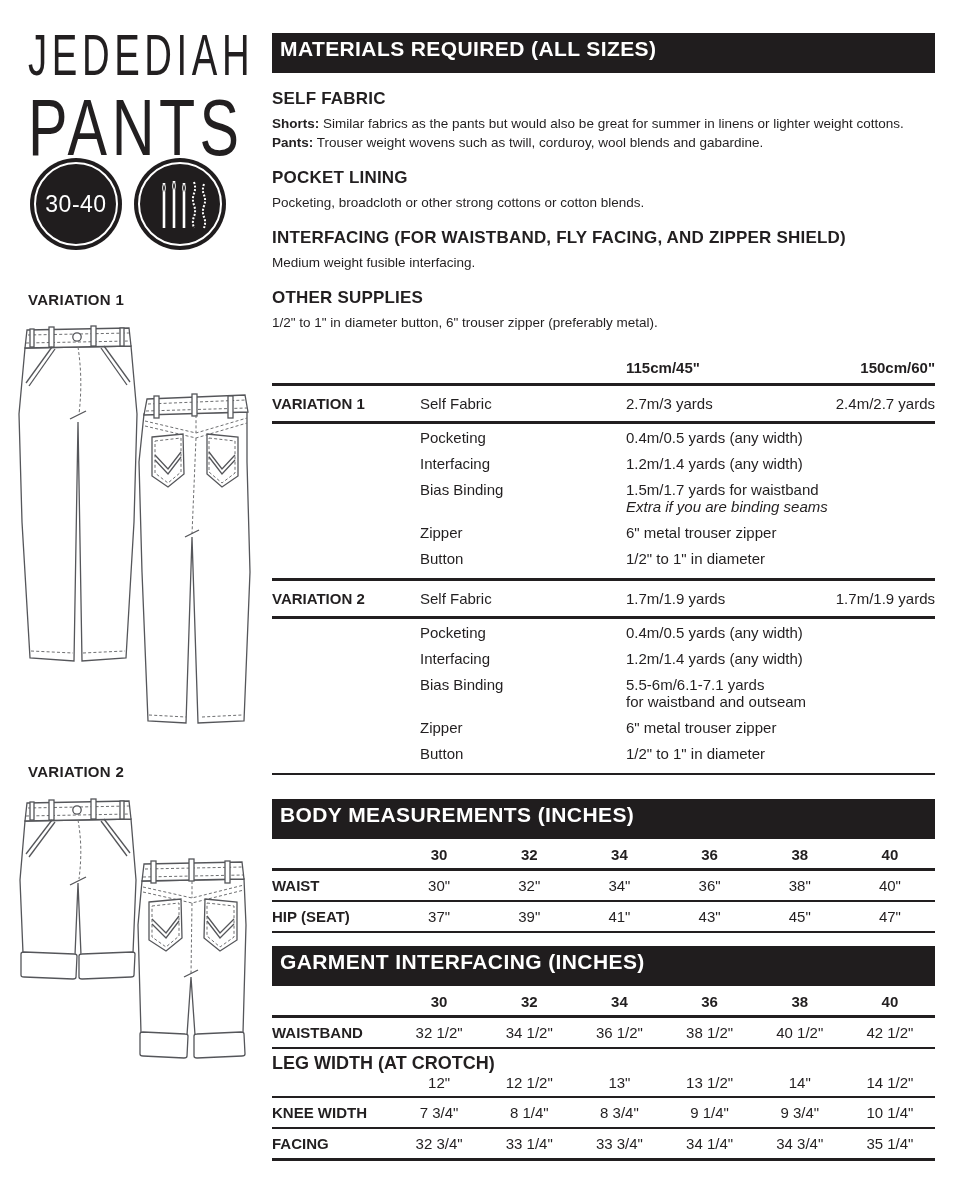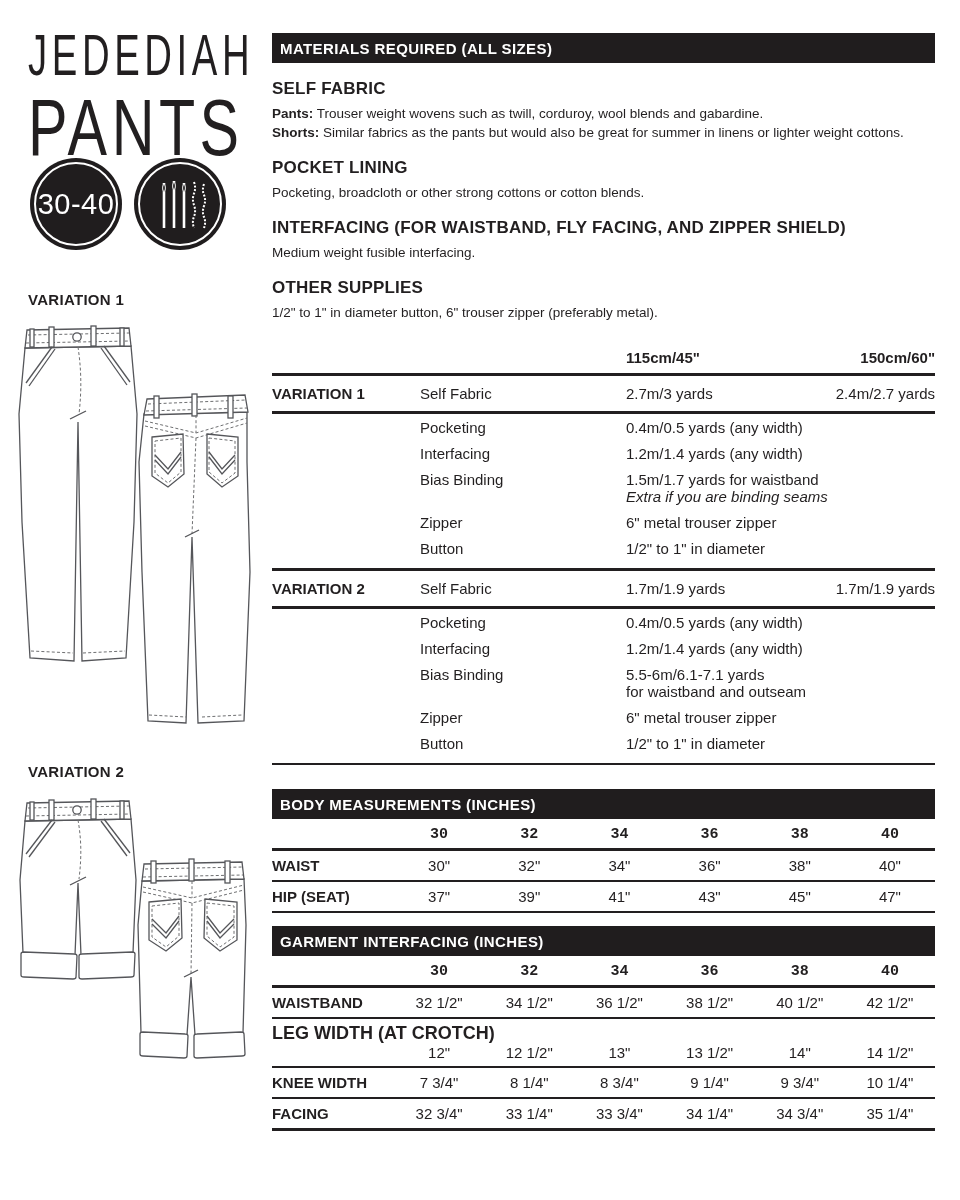--- a/index.html
+++ b/index.html
@@ -13,31 +13,31 @@
 
   
   .left-col{position:absolute;left:0;top:0;width:270px;height:1036px;}
   .title{position:absolute;left:28px;top:26px;width:240px;line-height:1;}
   .title .t1{display:block;font-size:58px;letter-spacing:7px;transform:scaleX(0.66);transform-origin:left top;white-space:nowrap;}
   .title .t2{display:block;font-size:79px;letter-spacing:6px;transform:scaleX(0.75);transform-origin:left top;margin-top:4px;white-space:nowrap;}
   .badge{position:absolute;top:158px;width:92px;height:92px;border-radius:50%;background:#201d1e;display:flex;align-items:center;justify-content:center;}
   .badge::before{content:"";position:absolute;inset:4px;border:2.5px solid #ffffff;border-radius:50%;}
   .badge-size{left:30px;}
   .badge-needles{left:134px;}
-  .badge-size span{color:#ffffff;font-size:29px;letter-spacing:0.5px;}
+  .badge-size span{color:#ffffff;font-size:23px;letter-spacing:0.5px;}
   .varlabel{position:absolute;left:28px;font-weight:bold;font-size:15px;letter-spacing:0.3px;}
   #varlabel1{top:291px;}
   #varlabel2{top:763px;}
   .sketch{position:absolute;left:15px;}
   #sketch-pants{top:322px;}
   #sketch-shorts{top:795px;}
 
   
   .right-col{position:absolute;left:272px;top:0;width:663px;}
-  .bar{background:#201d1e;color:#ffffff;font-weight:bold;font-size:15px;height:30px;line-height:31px;padding-left:8px;letter-spacing:0.4px;box-sizing:border-box;}
+  .bar{background:#201d1e;color:#ffffff;font-weight:bold;font-size:21px;height:40px;line-height:31px;padding-left:8px;letter-spacing:0.4px;box-sizing:border-box;}
   #bar-materials{margin-top:33px;}
   #bar-body{margin-top:24px;}
   #bar-garment{margin-top:13px;}
   h3.sec{font-size:17px;font-weight:bold;margin:16px 0 5px 0;letter-spacing:0.2px;}
   p.bodyline{font-size:13.5px;line-height:19px;margin:0;white-space:nowrap;}
 
   
   .ytable{margin-top:24px;font-size:15px;}
   .ygrid{display:grid;grid-template-columns:148px 206px 1fr 160px;align-items:start;}
   .yhead{font-weight:bold;padding:3px 0 7px 0;border-bottom:3px solid #221f20;}
@@ -46,21 +46,21 @@
   .yvar .c1{font-weight:bold;}
   .yvar .c4{text-align:right;}
   #yvar2{border-top:3px solid #221f20;margin-top:7px;}
   .yrow{padding:4.5px 0;}
   .yrow .cv{grid-column:3 / -1;}
   .yrow:first-of-type{padding-top:8px;}
   .yend{border-bottom:2.5px solid #221f20;margin-top:7px;}
 
   
   .mgrid{display:grid;grid-template-columns:122px repeat(6,1fr);font-size:15px;}
-  .mhead{font-weight:bold;text-align:center;padding:7px 0 5px 0;border-bottom:3px solid #221f20;font-family:Liberation Mono, monospace;}
+  .mhead{font-weight:bold;text-align:center;padding:7px 0 5px 0;border-bottom:3px solid #221f20;}
   .mhead .mlabel{text-align:left;}
   .mrow{padding:6px 0;border-bottom:2.5px solid #221f20;}
   .mrow .mlabel{font-weight:bold;text-align:left;white-space:nowrap;}
   .mrow .mcell{text-align:center;}
   .mrow-wrap{border-bottom:2.5px solid #221f20;padding:4px 0 5px 0;}
   .mrow-wrap .wlabel{font-weight:bold;font-size:18px;white-space:nowrap;}
   .mrow-wrap .mgrid{border:none;}
   .mrow-wrap .mcell{text-align:center;}
   .glast{border-bottom:3px solid #221f20;}
 
@@ -201,22 +201,22 @@
       <path class="fl" d="M179,241 Q179,239 182,239 L226,237 Q229,237 229,239 L230,259 Q230,261 227,261 L182,263 Q179,263 179,261 Z"></path>
     </g>
   </svg>
 </div>
 
 <div class="right-col">
 
   <div class="bar" id="bar-materials">MATERIALS REQUIRED (ALL SIZES)</div>
 
   <h3 class="sec">SELF FABRIC</h3>
+  <p class="bodyline"><span class="b">Shorts:</span><span> Similar fabrics as the pants but would also be great for summer in linens or lighter weight cottons.</span></p>
   <p class="bodyline"><span class="b">Pants:</span><span> Trouser weight wovens such as twill, corduroy, wool blends and gabardine.</span></p>
-  <p class="bodyline"><span class="b">Shorts:</span><span> Similar fabrics as the pants but would also be great for summer in linens or lighter weight cottons.</span></p>
 
   <h3 class="sec">POCKET LINING</h3>
   <p class="bodyline">Pocketing, broadcloth or other strong cottons or cotton blends.</p>
 
   <h3 class="sec">INTERFACING (FOR WAISTBAND, FLY FACING, AND ZIPPER SHIELD)</h3>
   <p class="bodyline">Medium weight fusible interfacing.</p>
 
   <h3 class="sec">OTHER SUPPLIES</h3>
   <p class="bodyline">1/2" to 1" in diameter button, 6" trouser zipper (preferably metal).</p>
 

